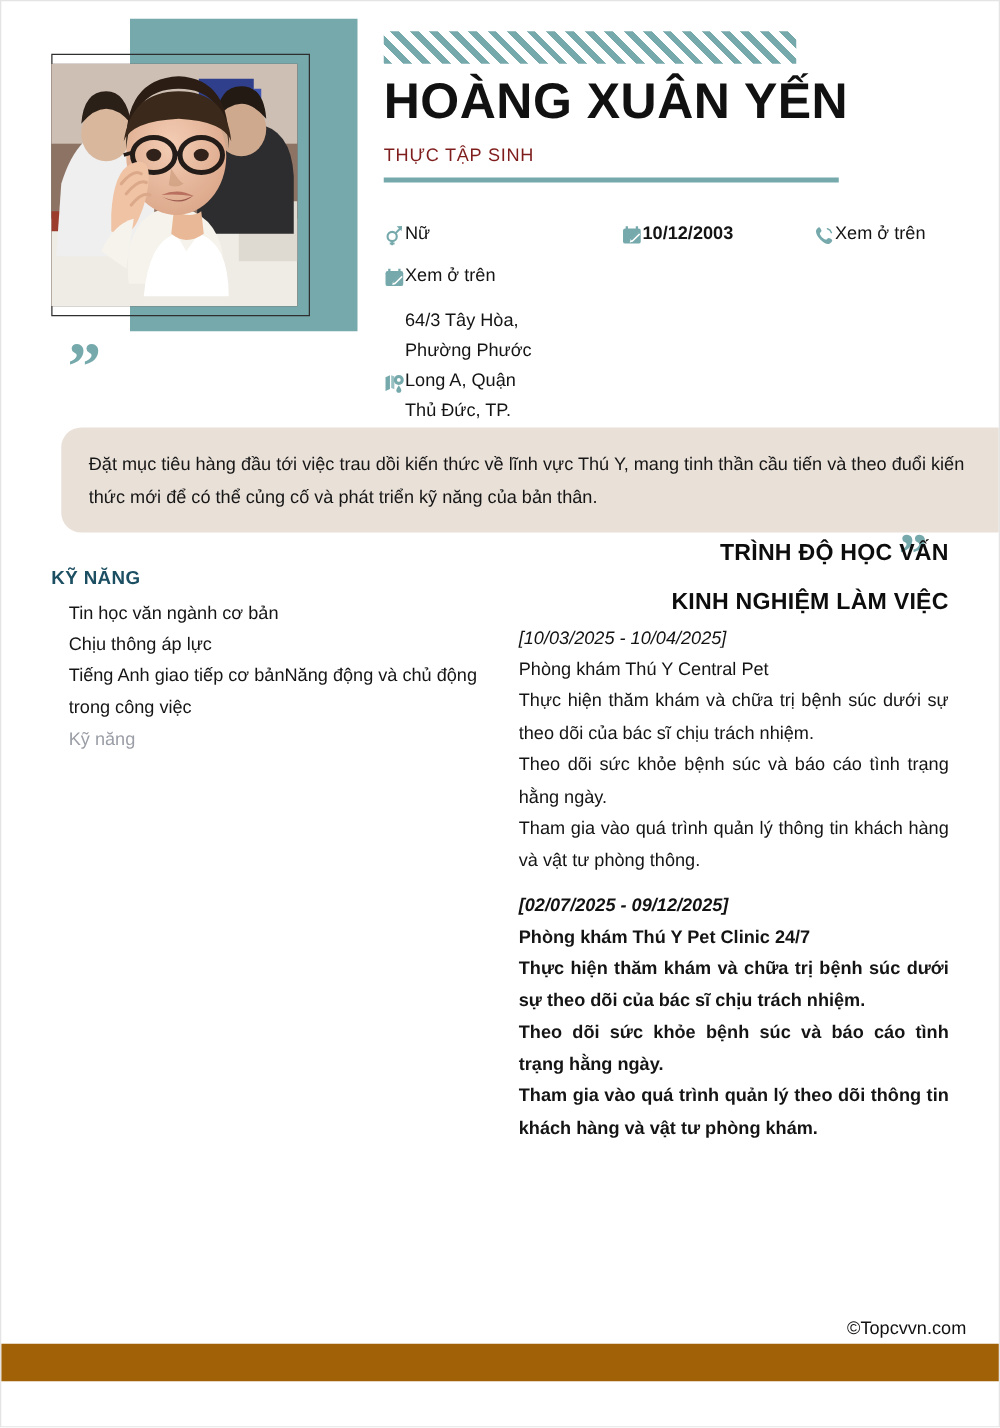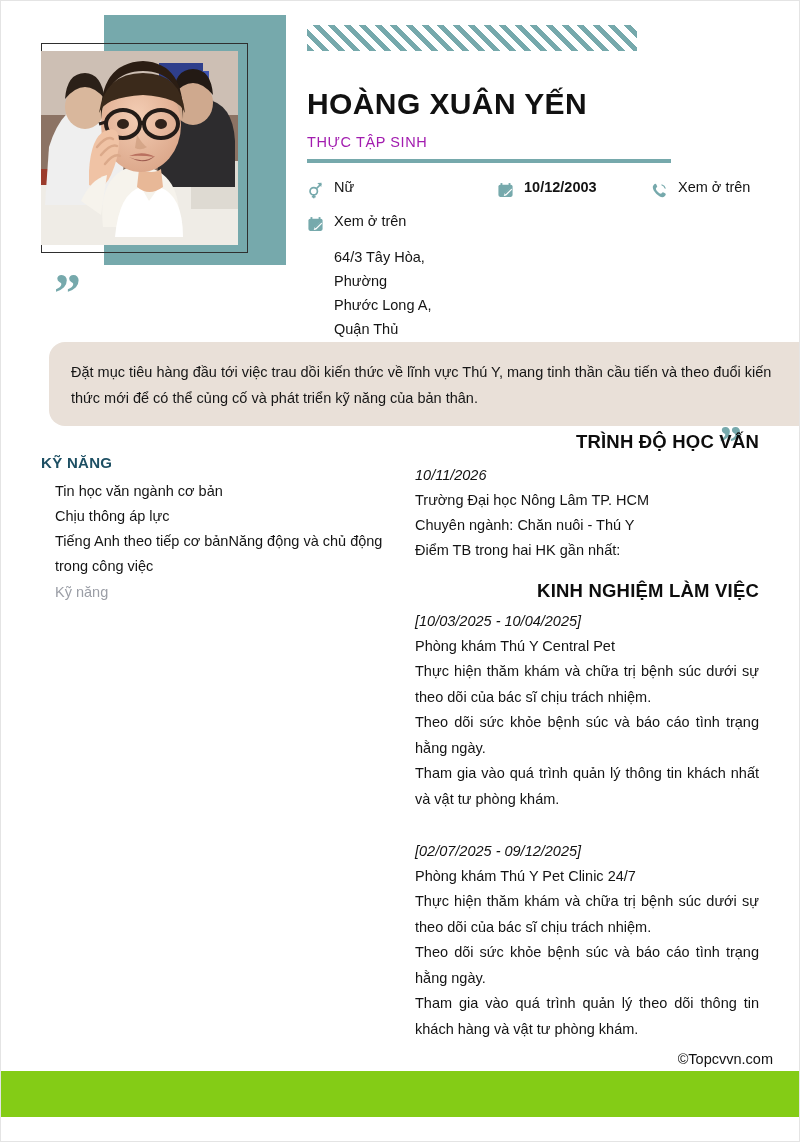--- a/index.html
+++ b/index.html
@@ -85,53 +85,52 @@
   .stripes {
     width: 330px;
     height: 26px;
     background-image: repeating-linear-gradient(
       45deg,
       #76a9ac 0px, #76a9ac 5px,
       #ffffff 5px, #ffffff 11px
     );
   }
   .name {
-    margin-top: 36px;
-    font-size: 30px;
+    margin-top: 8px;
+    font-size: 40px;
     font-weight: 700;
     letter-spacing: 0.4px;
     color: #111111;
     line-height: 1.1;
   }
   .job-title {
     margin-top: 14px;
     font-size: 14.5px;
     letter-spacing: 0.6px;
-    color: #a21caf;
+    color: #7f1d1d;
   }
   .rule {
     margin-top: 9px;
     width: 364px;
     height: 4px;
     background: #76a9ac;
   }
 
   
   .contacts {
     position: absolute;
     left: 306px;
     top: 168px;
     width: 466px;
     height: 150px;
   }
   .cinfo {
     position: absolute;
     display: flex;
-    align-items: flex-end;
-    gap: 10px;
+    align-items: center;
   }
   .cinfo .ico {
     flex: 0 0 auto;
     width: 17px;
     height: 17px;
     margin-top: 2px;
     color: #76a9ac;
   }
   .cinfo .ico svg { display: block; }
   .cinfo .txt {
@@ -231,36 +230,36 @@
     line-height: 25px;
   }
   .entry-line {
     font-size: 14.5px;
     line-height: 25px;
     color: #141414;
   }
 
   .exp-head { margin-top: 17px; }
   .exp-entry { margin-top: 7px; padding-left: 4px; }
-  .exp-entry + .exp-entry { margin-top: 27px; }
+  .exp-entry + .exp-entry { margin-top: 11px; font-weight: bold; }
   .exp-desc {
     font-size: 14.5px;
     line-height: 25.5px;
     color: #141414;
     text-align: justify;
   }
 
   
   .footer {
     position: absolute;
     left: 0;
-    bottom: 24px;
+    bottom: 36px;
     width: 800px;
-    height: 46px;
-    background: #84cc16;
+    height: 30px;
+    background: #a16207;
   }
   .footer-text {
     position: absolute;
     right: 28px;
     top: -20px;
     font-size: 14.5px;
     color: #111111;
     background: transparent;
   }
 </style>
@@ -404,46 +403,40 @@
 
   <div class="quote-right">”</div>
 
   <div class="body-cols">
 
     <div class="col-left">
       <div class="sec-title-left">KỸ NĂNG</div>
       <div class="skill-list">
         <div class="skill-item">Tin học văn ngành cơ bản</div>
         <div class="skill-item">Chịu thông áp lực</div>
-        <div class="skill-item">Tiếng Anh theo tiếp cơ bảnNăng động và chủ động trong công việc</div>
+        <div class="skill-item">Tiếng Anh giao tiếp cơ bảnNăng động và chủ động trong công việc</div>
       </div>
       <div class="skill-placeholder">Kỹ năng</div>
     </div>
 
     <div class="col-right">
 
       <div>
         <div class="sec-title-center">TRÌNH ĐỘ HỌC VẤN</div>
-        <div class="edu-block">
-          <div class="entry-date">10/11/2026</div>
-          <div class="entry-line">Trường Đại học Nông Lâm TP. HCM</div>
-          <div class="entry-line">Chuyên ngành: Chăn nuôi - Thú Y</div>
-          <div class="entry-line">Điểm TB trong hai HK gần nhất:</div>
-        </div>
       </div>
 
       <div>
         <div class="sec-title-center exp-head">KINH NGHIỆM LÀM VIỆC</div>
 
         <div class="exp-entry">
           <div class="entry-date">[10/03/2025 - 10/04/2025]</div>
           <div class="entry-line">Phòng khám Thú Y Central Pet</div>
           <div class="exp-desc">Thực hiện thăm khám và chữa trị bệnh súc dưới sự theo dõi của bác sĩ chịu trách nhiệm.</div>
           <div class="exp-desc">Theo dõi sức khỏe bệnh súc và báo cáo tình trạng hằng ngày.</div>
-          <div class="exp-desc">Tham gia vào quá trình quản lý thông tin khách nhất và vật tư phòng khám.</div>
+          <div class="exp-desc">Tham gia vào quá trình quản lý thông tin khách hàng và vật tư phòng thông.</div>
         </div>
 
         <div class="exp-entry">
           <div class="entry-date">[02/07/2025 - 09/12/2025]</div>
           <div class="entry-line">Phòng khám Thú Y Pet Clinic 24/7</div>
           <div class="exp-desc">Thực hiện thăm khám và chữa trị bệnh súc dưới sự theo dõi của bác sĩ chịu trách nhiệm.</div>
           <div class="exp-desc">Theo dõi sức khỏe bệnh súc và báo cáo tình trạng hằng ngày.</div>
           <div class="exp-desc">Tham gia vào quá trình quản lý theo dõi thông tin khách hàng và vật tư phòng khám.</div>
         </div>
 

